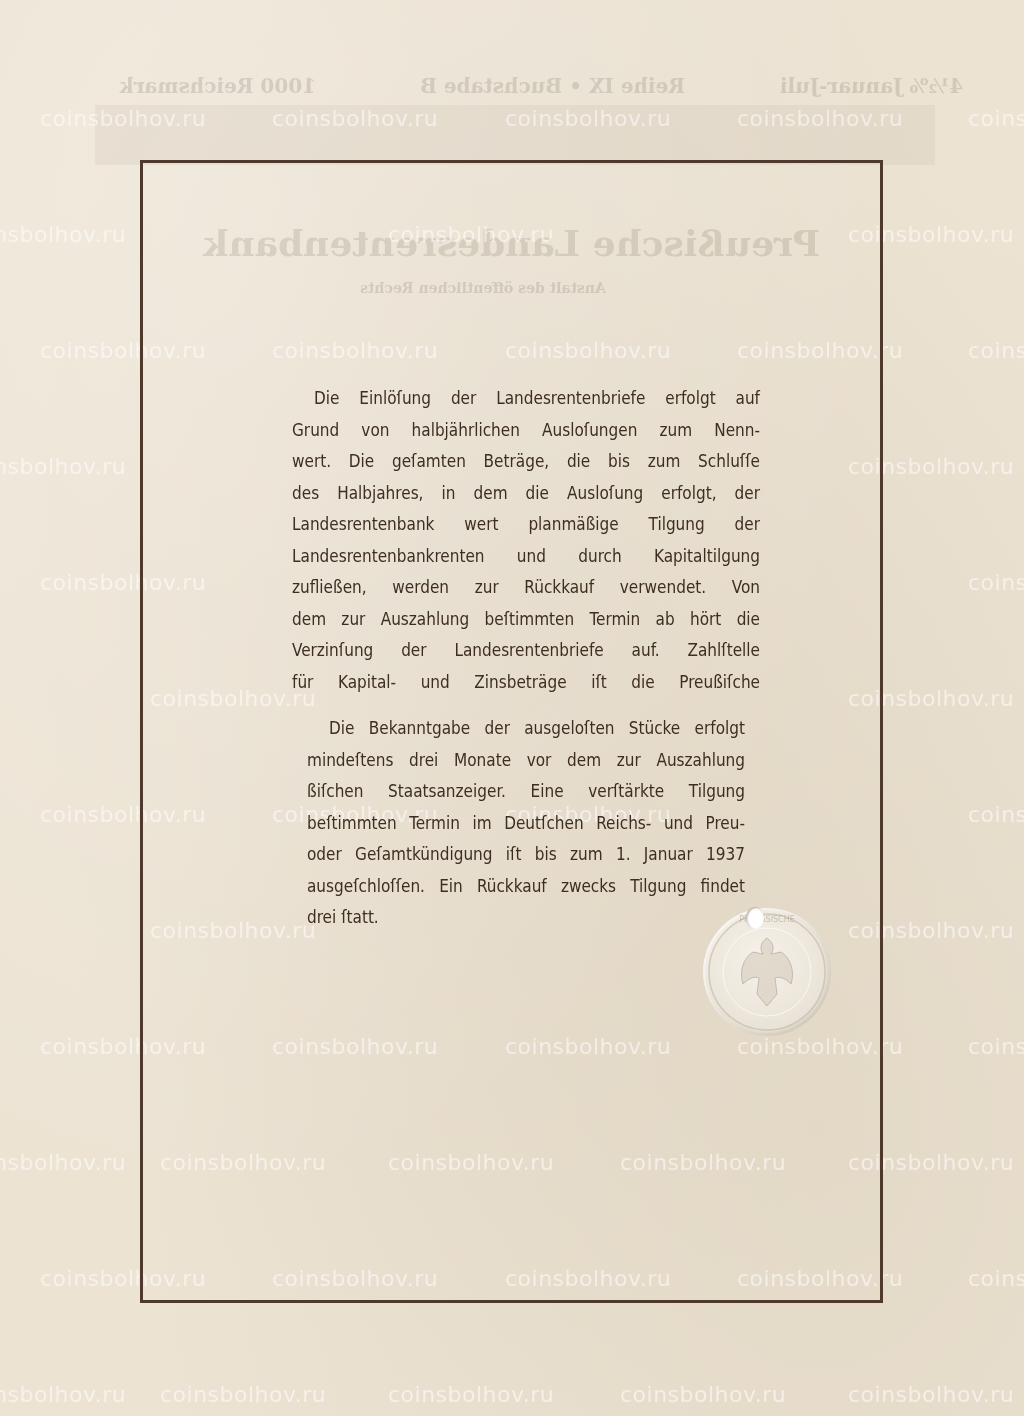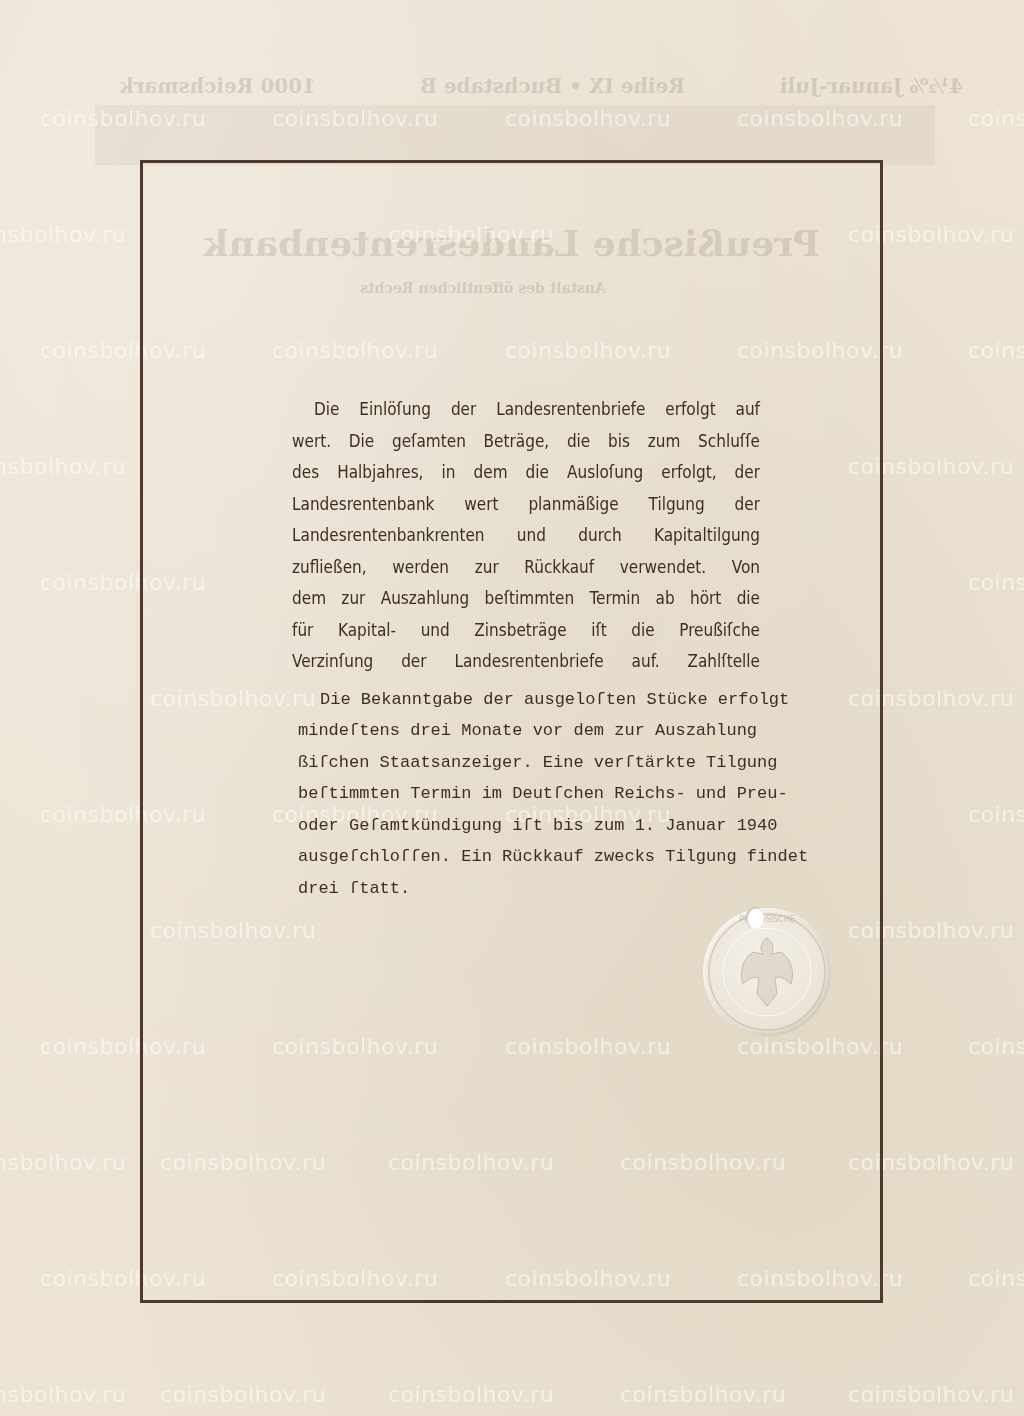--- a/index.html
+++ b/index.html
@@ -27,21 +27,21 @@
     .watermark {
       position: absolute; font-size: 22px; color: rgba(255,255,255,0.55);
       font-family: "DejaVu Sans", sans-serif; letter-spacing: 0.5px;
       white-space: nowrap;
     }
     .frame {
       position: absolute; left: 140px; top: 160px; width: 737px; height: 1137px;
       border: 3px solid #4e3a2c;
     }
     .textblock {
-      position: absolute; left: 292px; top: 394px; width: 468px;
+      position: absolute; left: 292px; top: 383px; width: 468px;
       color: #3e2e22; font-family: "DejaVu Sans Condensed", "DejaVu Sans", sans-serif;
       font-size: 17px; line-height: 31.5px;
     }
     .line { display: block; text-align: justify; text-align-last: justify; white-space: nowrap; }
     .line.last { text-align-last: left; }
     .line.indent { padding-left: 22px; }
     .seal {
       position: absolute; left: 703px; top: 908px; width: 128px; height: 128px;
       border-radius: 50%;
       background: radial-gradient(circle at 45% 40%, #f6f2ea, #e9e2d6 70%, #ddd4c4 100%);
@@ -120,35 +120,36 @@
   <div class="watermark" style="left:388px;top:1382px">coinsbolhov.ru</div>
   <div class="watermark" style="left:620px;top:1382px">coinsbolhov.ru</div>
   <div class="watermark" style="left:848px;top:1382px">coinsbolhov.ru</div>
 </div>
 
 <div class="frame"></div>
 
 <div class="textblock">
   <p style="margin:0 0 0 0;">
     <span class="line indent">Die Einlöſung der Landesrentenbriefe erfolgt auf</span>
+    <span class="line">Grund von halbjährlichen Auslоſungen zum Nenn-</span>
     <span class="line">wert.  Die geſamten Beträge, die bis zum Schluſſe</span>
     <span class="line">des Halbjahres, in dem die Auslоſung erfolgt, der</span>
     <span class="line">Landesrentenbank wert planmäßige Tilgung der</span>
     <span class="line">Landesrentenbankrenten und durch Kapitaltilgung</span>
     <span class="line">zufließen, werden zur Rückkauf verwendet.  Von</span>
     <span class="line">dem zur Auszahlung beſtimmten Termin ab hört die</span>
+    <span class="line">Verzinſung der Landesrentenbriefe auf.  Zahlſtelle</span>
     <span class="line">für Kapital- und Zinsbeträge iſt die Preußiſche</span>
-    <span class="line">Verzinſung der Landesrentenbriefe auf.  Zahlſtelle</span>
   </p>
-  <p style="margin:6px;font-family:Liberation Mono, monospace;">
+  <p style="margin:15px;">
     <span class="line indent">Die Bekanntgabe der ausgeloſten Stücke erfolgt</span>
     <span class="line">mindeſtens drei Monate vor dem zur Auszahlung</span>
     <span class="line">ßiſchen Staatsanzeiger.  Eine verſtärkte Tilgung</span>
     <span class="line">beſtimmten Termin im Deutſchen Reichs- und Preu-</span>
-    <span class="line">oder Geſamtkündigung iſt bis zum 1. Januar 1940</span>
+    <span class="line">oder Geſamtkündigung iſt bis zum 1. Januar 1937</span>
     <span class="line">ausgeſchloſſen. Ein Rückkauf zwecks Tilgung findet</span>
     <span class="line last">drei ſtatt.</span>
   </p>
 </div>
 
 <div class="seal">
   <svg width="128" height="128" viewBox="0 0 128 128">
     <circle cx="64" cy="64" r="58" fill="none" stroke="rgba(160,150,130,0.35)" stroke-width="1.5"></circle>
     <circle cx="64" cy="64" r="44" fill="none" stroke="rgba(255,255,255,0.7)" stroke-width="1"></circle>
     <path d="M64 30 C58 34 56 40 60 46 L50 44 C40 50 36 64 40 76 C46 70 52 68 56 70 L54 86 L64 98 L74 86 L72 70 C76 68 82 70 88 76 C92 64 88 50 78 44 L68 46 C72 40 70 34 64 30 Z" fill="rgba(220,212,198,0.8)" stroke="rgba(150,140,120,0.45)" stroke-width="1"></path>

